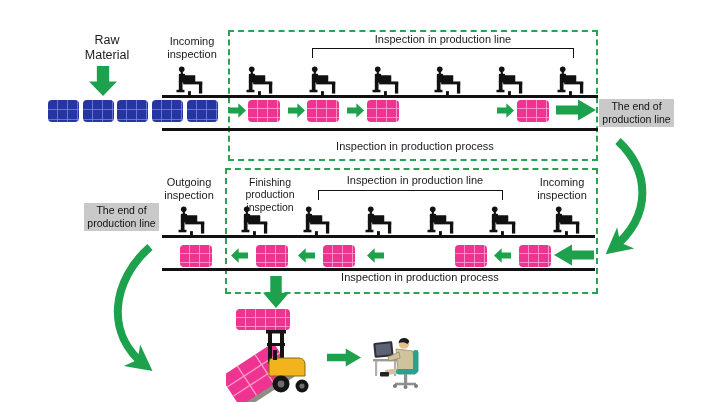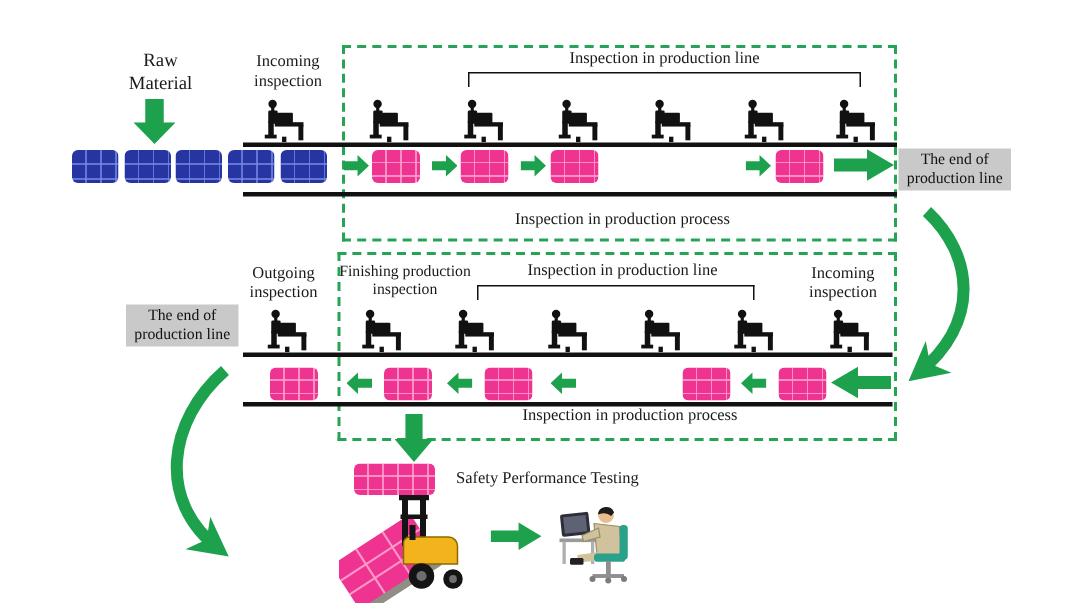--- a/index.html
+++ b/index.html
@@ -1,18 +1,18 @@
 <!DOCTYPE html>
 <html><head>
 <meta charset="utf-8">
 <style>
   html,body{margin:0;padding:0;background:#fff;}
   #canvas{
     position:relative;width:680px;height:405px;background:#ffffff;overflow:hidden;
-    font-family:Liberation Serif, serif;color:#111;
+    font-family:Liberation Sans, sans-serif;color:#111;
   }
   .abs{position:absolute;}
   .lbl{font-size:11px;line-height:1.18;text-align:center;color:#1a1a1a;}
   .lbl-left{text-align:left;}
   .gray-box{
     background:#c9c9c9;color:#111;font-size:10.5px;line-height:1.25;text-align:center;
     display:flex;align-items:center;justify-content:center;padding:1px 2px;box-sizing:border-box;
   }
   .hline{background:#111;}
   .dashed-box{border:2.5px dashed #27a355;box-sizing:border-box;background:transparent;}
@@ -170,21 +170,20 @@
 
   <div class="abs lbl" style="left:320px;top:271px;width:200px;">Inspection in production process</div>
 
   <svg class="abs" width="720" height="405" viewBox="0 0 720 405" style="left:0;top:0;pointer-events:none;">
     <path d="M 618,141 C 649,170 654,215 612,249" fill="none" stroke="#1ea14d" stroke-width="8" marker-end="url(#ahead)"></path>
     <path d="M 150,247 C 112,280 104,334 146,366" fill="none" stroke="#1ea14d" stroke-width="8" marker-end="url(#ahead)"></path>
   </svg>
 
   <div class="abs arrow down" style="left:263px;top:276px;width:26px;height:32px;"></div>
   <div class="abs blk pink" style="left:236px;top:309px;width:54px;height:21px;"></div>
-  <div class="abs lbl lbl-left" style="left:304px;top:313px;width:150px;white-space:nowrap;">Safety Performance Testing</div>
 
   <svg class="abs" width="92" height="74" viewBox="0 0 92 74" style="left:226px;top:328px;">
     <g transform="translate(31,48) rotate(-33)">
       <rect x="-26" y="14" width="58" height="7" rx="2" fill="#8e8e84"></rect>
       <rect x="-31" y="-19" width="63" height="35" rx="4" fill="#ee3390"></rect>
       <path d="M-31,-7 h63 M-31,4 h63 M-11,-19 v35 M10,-19 v35" stroke="rgba(255,170,210,.85)" stroke-width="1.4" fill="none"></path>
     </g>
     <rect x="42" y="2" width="4" height="34" fill="#141414"></rect>
     <rect x="54" y="2" width="4" height="30" fill="#141414"></rect>
     <rect x="40" y="2" width="20" height="3.5" fill="#141414"></rect>

